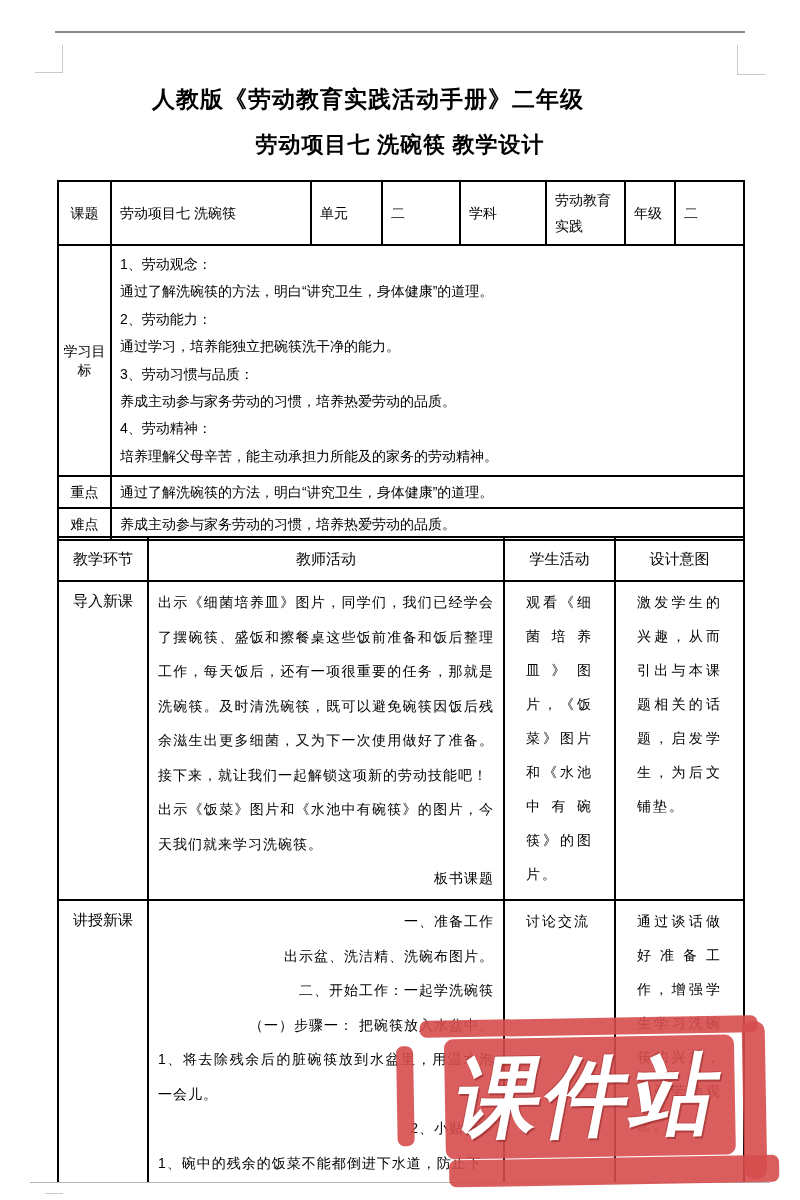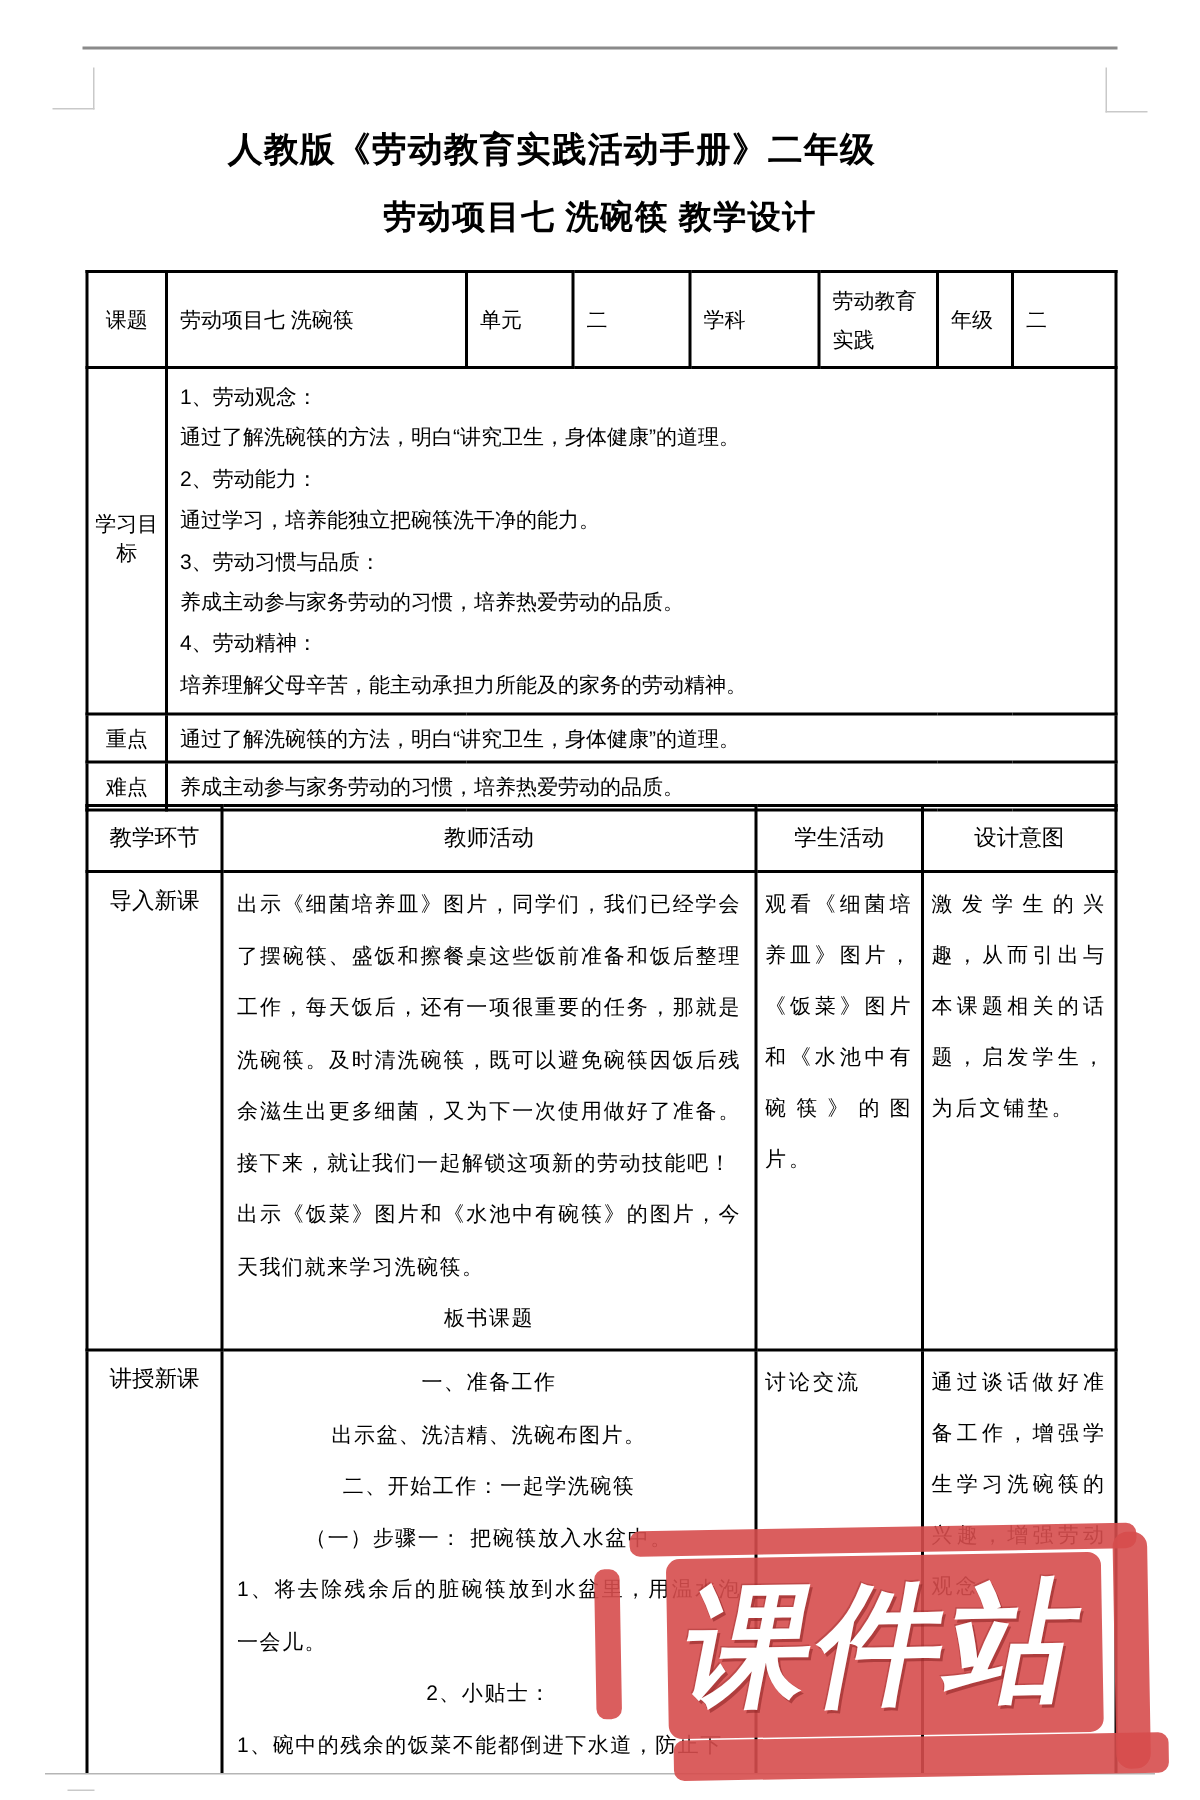--- a/index.html
+++ b/index.html
@@ -31,22 +31,22 @@
 
   .obj-cell{vertical-align:top;padding:5px 8px;line-height:27.4px;}
   .obj-cell p{margin:0;}
   .kp-row td{height:26px;}
   .gray-row td{height:32px;background:#c0c0c0;text-align:center;vertical-align:middle;font-size:15px;}
 
   .hdr-row td{height:40px;text-align:center;vertical-align:middle;font-size:15px;}
   .stage-cell{vertical-align:top;text-align:center;padding-top:9px;font-size:15px;}
   .teach-cell{vertical-align:top;padding:3px 9px;}
   .teach-cell p{margin:0;text-align:justify;line-height:34.5px;letter-spacing:1px;}
-  .teach-cell p.nojust{text-align:center;}
-  .narrow-cell{vertical-align:top;padding:3px 5px;}
+  .teach-cell p.nojust{text-align:right;}
+  .narrow-cell{vertical-align:top;padding:3px 21px;}
   .narrow-cell p{margin:0;text-align:justify;line-height:34px;letter-spacing:2px;}
   .row-import td{height:307px;}
   .row-teach td{height:420px;}
 
   
   .stamp{position:absolute;left:393px;top:1010px;width:392px;height:186px;transform:rotate(-1deg);z-index:5;pointer-events:none;}
   .stamp-red{position:absolute;border-radius:7px;}
   .bar-top{left:28px;top:8px;width:338px;height:17px;}
   .bar-right{left:350px;top:14px;width:23px;height:158px;border-radius:10px;}
   .bar-bottom{left:55px;top:148px;width:330px;height:27px;}
@@ -88,21 +88,21 @@
         <td class="lbl">课题</td>
         <td class="val">劳动项目七 洗碗筷</td>
         <td class="val">单元</td>
         <td class="val">二</td>
         <td class="val">学科</td>
         <td class="val wrapcell">劳动教育实践</td>
         <td class="val">年级</td>
         <td class="val">二</td>
       </tr>
       <tr>
-        <td class="lbl" style="height:219px;font-family:Liberation Mono, monospace;">学习目标</td>
+        <td class="lbl" style="height:219px;">学习目标</td>
         <td class="obj-cell" colspan="7">
           <p>1、劳动观念：</p>
           <p>通过了解洗碗筷的方法，明白“讲究卫生，身体健康”的道理。</p>
           <p>2、劳动能力：</p>
           <p>通过学习，培养能独立把碗筷洗干净的能力。</p>
           <p>3、劳动习惯与品质：</p>
           <p>养成主动参与家务劳动的习惯，培养热爱劳动的品质。</p>
           <p>4、劳动精神：</p>
           <p>培养理解父母辛苦，能主动承担力所能及的家务的劳动精神。</p>
         </td>

